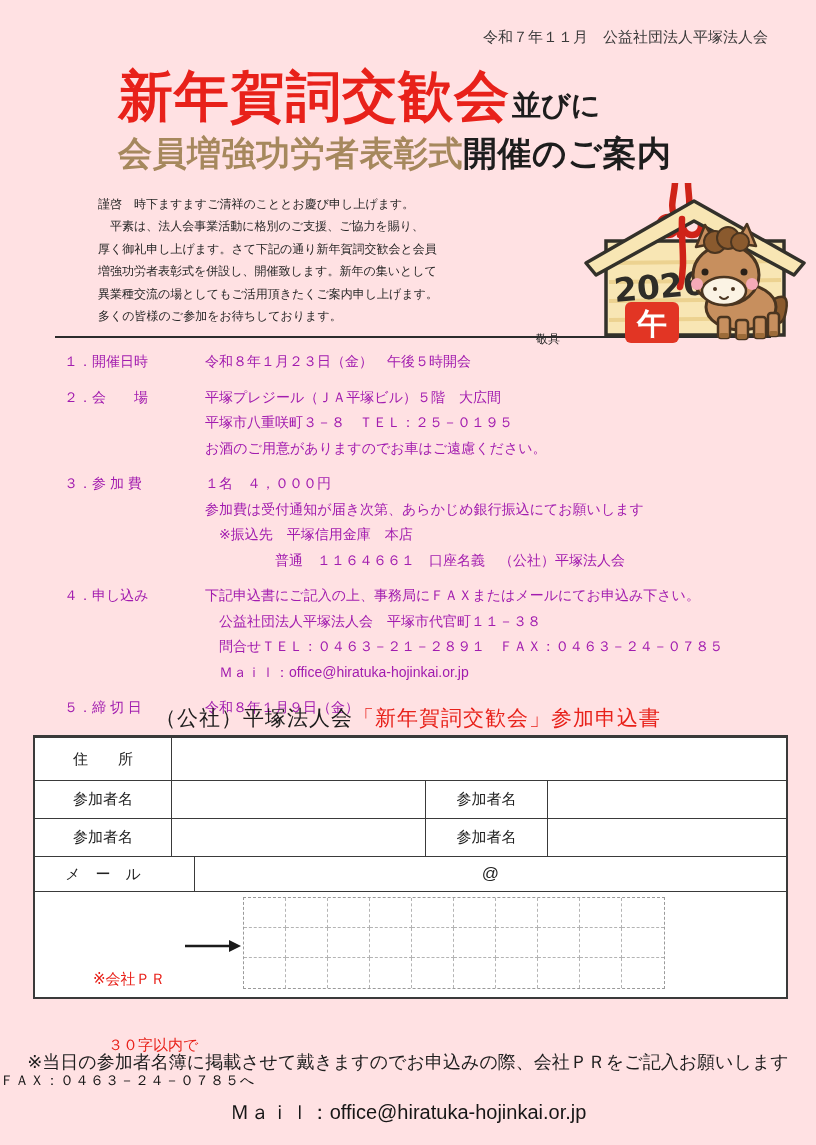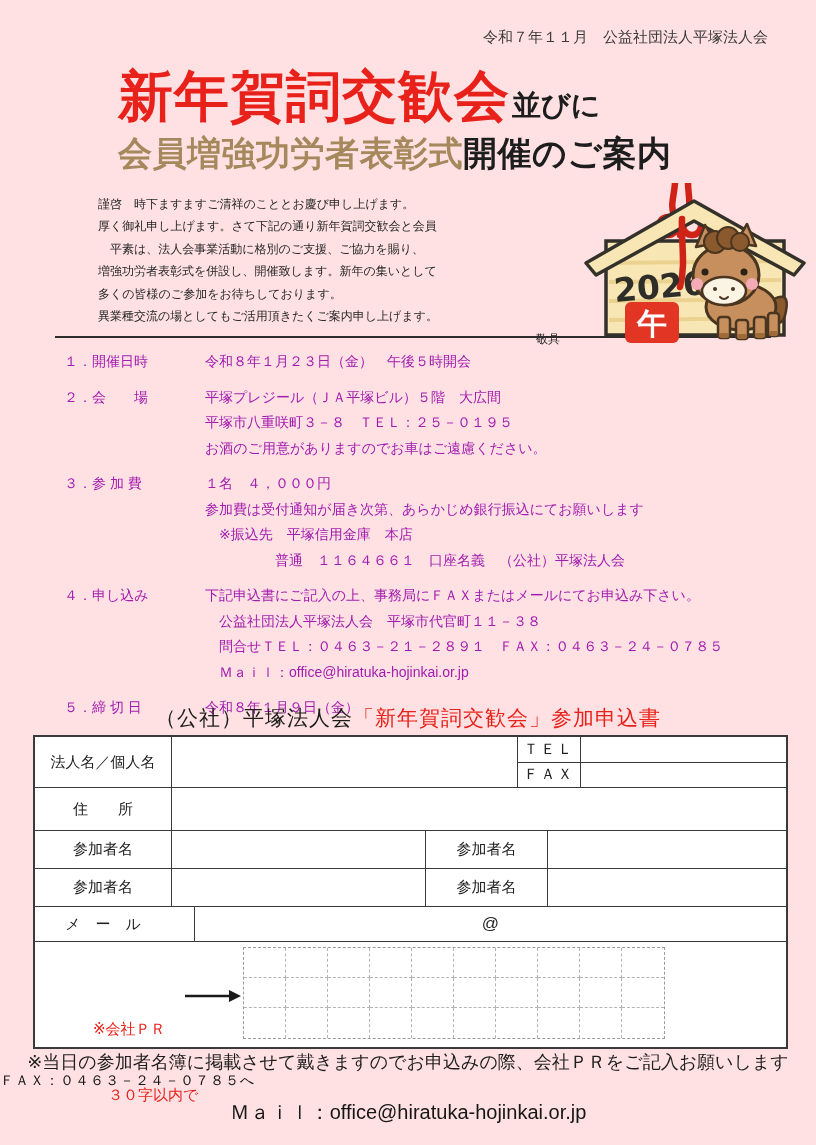--- a/index.html
+++ b/index.html
@@ -87,25 +87,25 @@
       <span class="title-main">新年賀詞交歓会</span>
       <span class="title-suffix">並びに</span>
     </div>
     <div class="title-line2">
       <span class="title-sub-brown">会員増強功労者表彰式</span><span class="title-sub-black">開催のご案内</span>
     </div>
   </div>
 
   <div class="greeting">
     <div class="gline">謹啓　時下ますますご清祥のこととお慶び申し上げます。</div>
+    <div class="gline">　平素は、法人会事業活動に格別のご支援、ご協力を賜り、</div>
     <div class="gline">厚く御礼申し上げます。さて下記の通り新年賀詞交歓会と会員</div>
-    <div class="gline">　平素は、法人会事業活動に格別のご支援、ご協力を賜り、</div>
     <div class="gline">増強功労者表彰式を併設し、開催致します。新年の集いとして</div>
+    <div class="gline">異業種交流の場としてもご活用頂きたくご案内申し上げます。</div>
     <div class="gline">多くの皆様のご参加をお待ちしております。</div>
-    <div class="gline">異業種交流の場としてもご活用頂きたくご案内申し上げます。</div>
     <div class="greeting-closing">敬具</div>
   </div>
 
   <svg class="ema" viewBox="0 0 234 163" xmlns="http://www.w3.org/2000/svg">
 
     <g stroke="#cf2318" stroke-width="6.5" fill="none" stroke-linecap="round">
       <path d="M97,0 C96,14 92,22 96,32"></path>
       <path d="M110,0 C110,12 114,22 108,32"></path>
       <circle cx="90" cy="43" r="9"></circle>
       <circle cx="114" cy="43" r="9"></circle>
@@ -205,34 +205,20 @@
       </div>
     </div>
   </div>
 
   <div class="form-title">
     <span class="black">（公社）平塚法人会</span><span class="red">「新年賀詞交歓会」参加申込書</span>
   </div>
 
   <div class="ftable">
 
-    <div class="frow rowA first">
-      <div class="fcell nb flabel w-label">法人名／個人名</div>
-      <div class="fcell w-comp"></div>
-      <div class="telfax">
-        <div class="telfax-row top">
-          <div class="telfax-label">ＴＥＬ</div>
-          <div class="telfax-value"></div>
-        </div>
-        <div class="telfax-row">
-          <div class="telfax-label">ＦＡＸ</div>
-          <div class="telfax-value"></div>
-        </div>
-      </div>
-    </div>
 
     <div class="frow rowB">
       <div class="fcell nb flabel w-label">住　　所</div>
       <div class="fcell grow"></div>
     </div>
 
     <div class="frow rowC">
       <div class="fcell nb flabel w-label">参加者名</div>
       <div class="fcell w-part"></div>
       <div class="fcell flabel w-part-label">参加者名</div>

